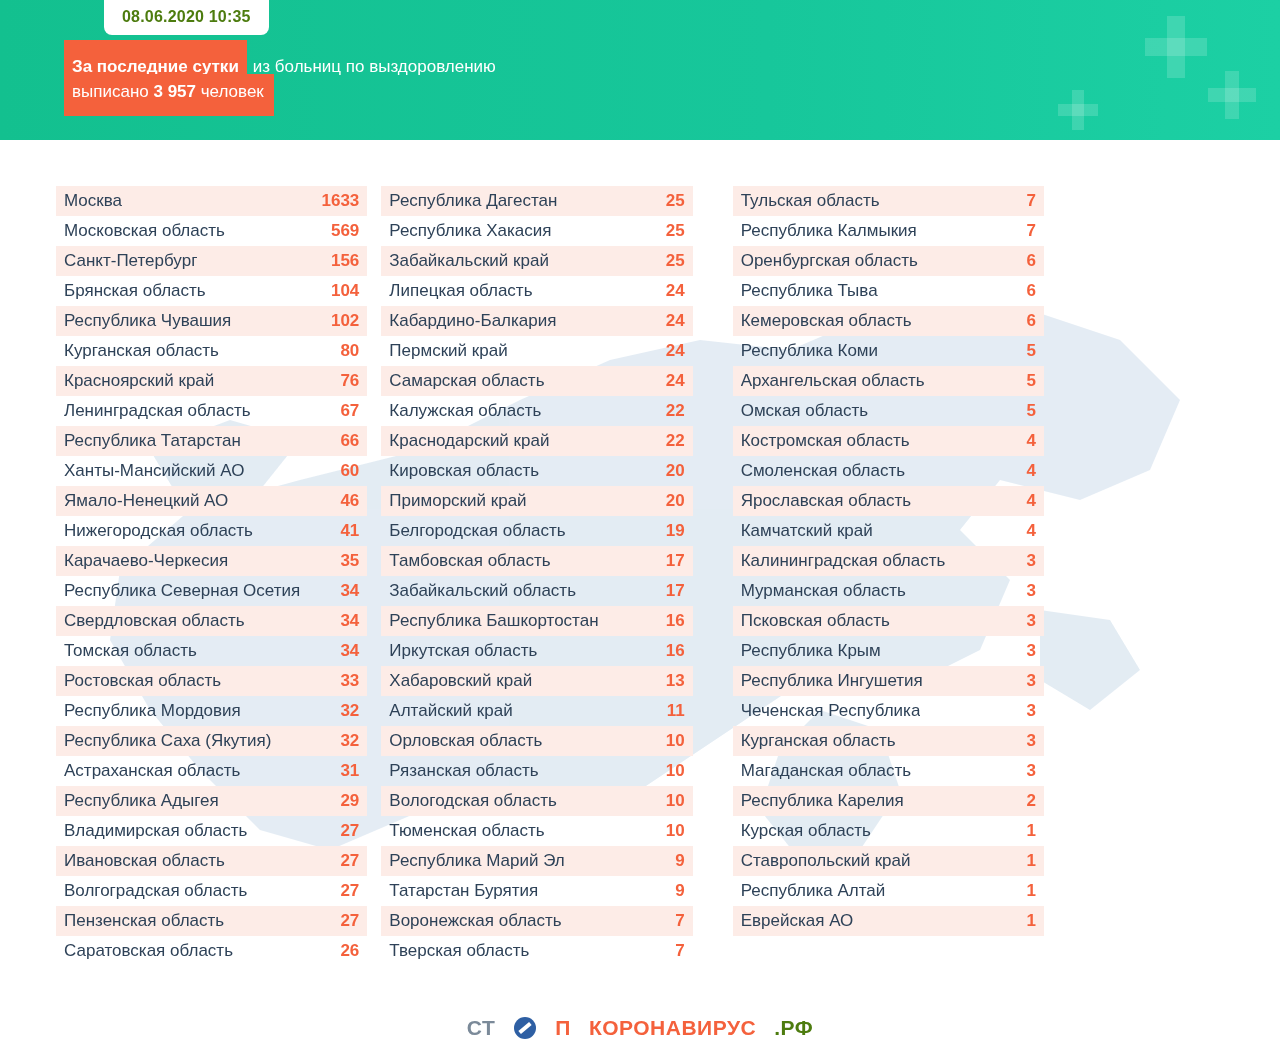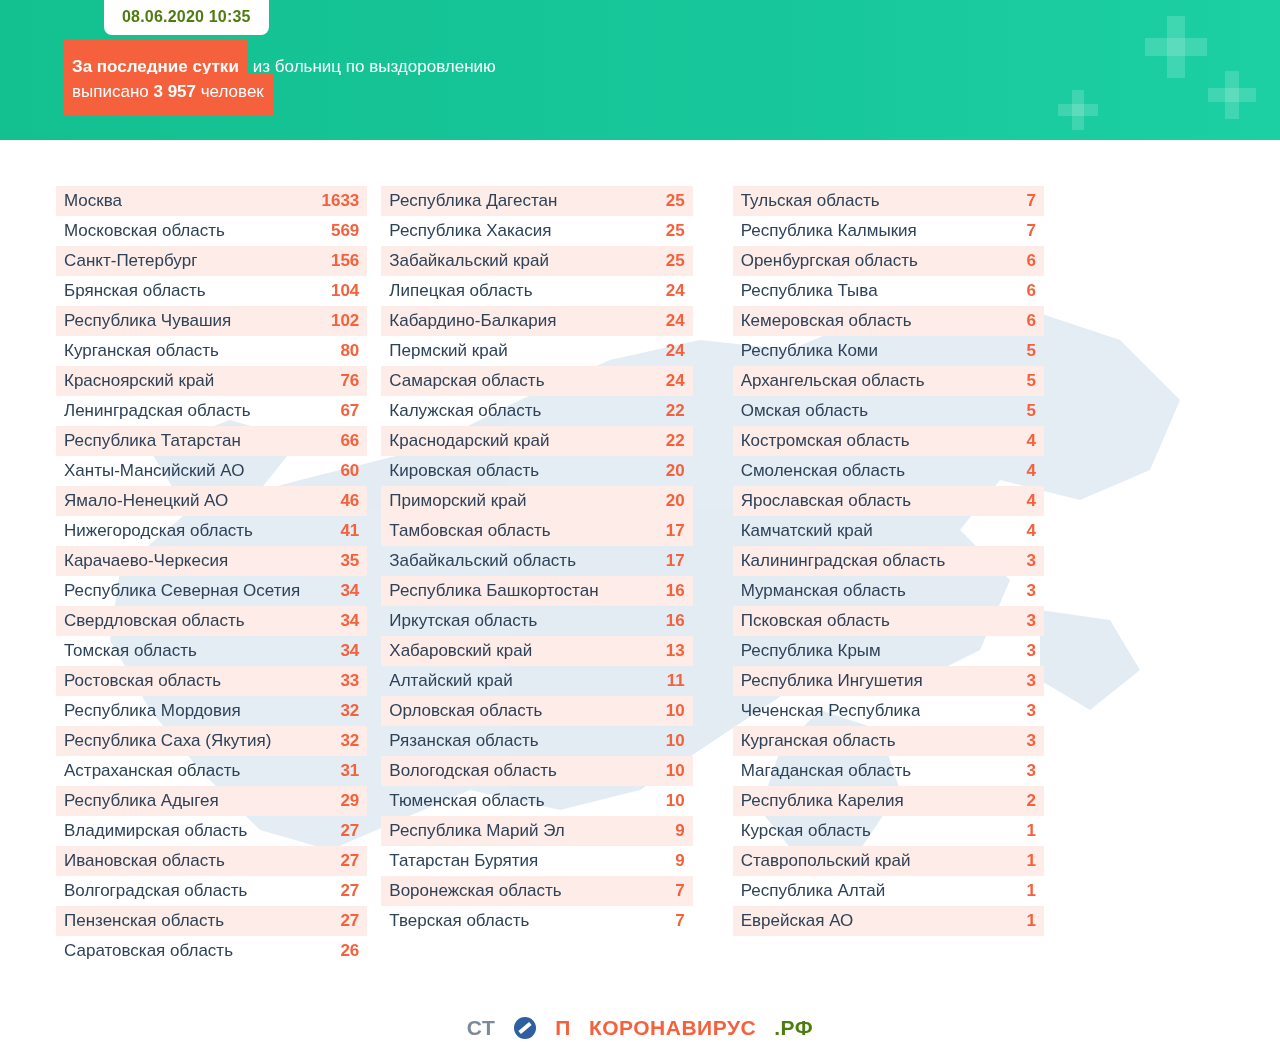--- a/index.html
+++ b/index.html
@@ -349,20 +349,24 @@
         <span class="val">22</span>
       </div>
       <div class="row">
         <span class="name">Кировская область</span>
         <span class="val">20</span>
       </div>
       <div class="row alt">
         <span class="name">Приморский край</span>
         <span class="val">20</span>
       </div>
+      <div class="row">
+        <span class="name">Белгородская область</span>
+        <span class="val">19</span>
+      </div>
       <div class="row alt">
         <span class="name">Тамбовская область</span>
         <span class="val">17</span>
       </div>
       <div class="row">
         <span class="name">Забайкальский область</span>
         <span class="val">17</span>
       </div>
       <div class="row alt">
         <span class="name">Республика Башкортостан</span>

